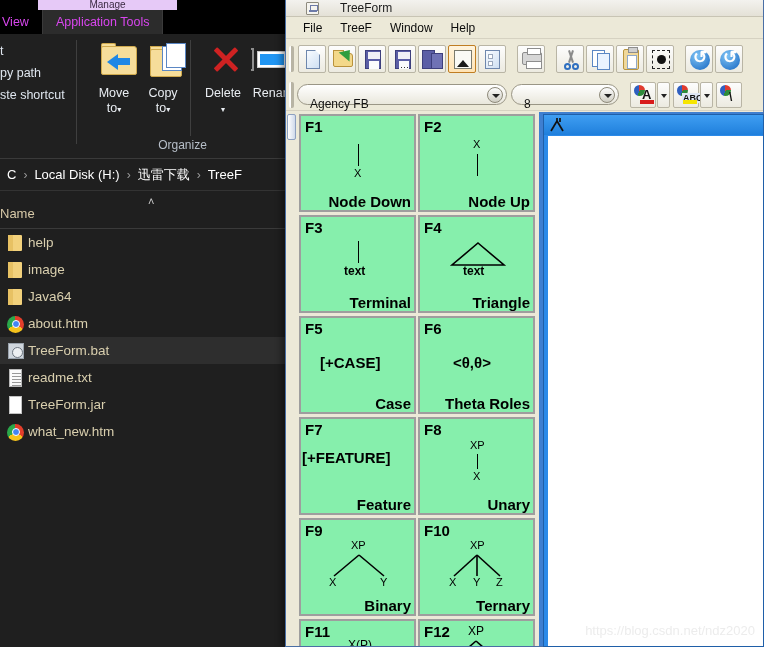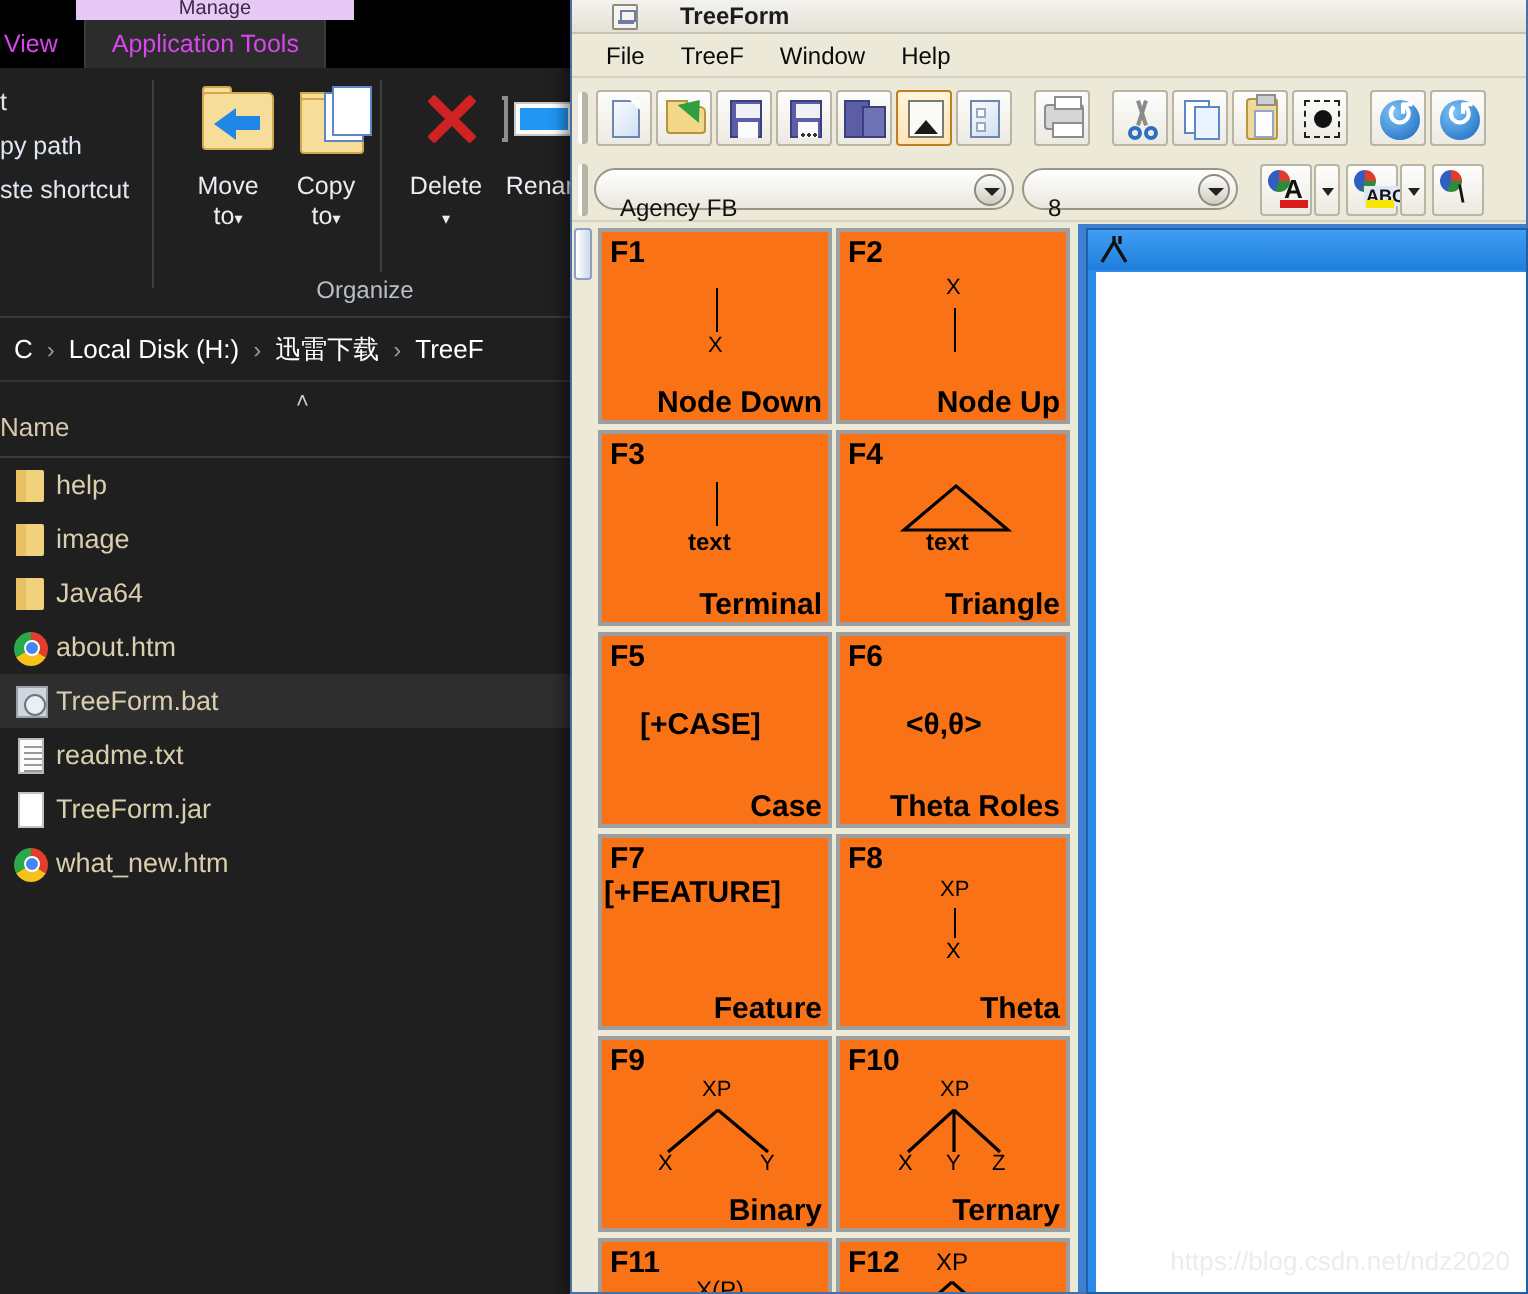--- a/index.html
+++ b/index.html
@@ -150,21 +150,21 @@
     height:17px; background:linear-gradient(#f3f2ee,#e4e1d6);
     display:flex; align-items:center; padding-left:4px; gap:5px;
     border-bottom:1px solid #c8c4b4;
   }
   .tf-title .tficon{
     width:13px;height:13px;background:#f5f4ef;border:1px solid #8e8b7e;
     position:relative;border-radius:1px;
   }
   .tf-title .tficon:after{content:"";position:absolute;left:2px;top:7px;width:8px;height:2px;background:#6e7ba8;}
   .tf-title .tficon:before{content:"";position:absolute;left:3px;top:2px;width:6px;height:4px;border:1px solid #6e7ba8;}
-  .tf-title span { font-size:12px; color:#1c1c1c; font-weight:bold;margin-left:16px;}
+  .tf-title span { font-size:12px; color:#1c1c1c; font-weight:normal;margin-left:16px;}
 
   .tf-menubar {
     height:22px; background:#ece9d8; display:flex; align-items:center;
     padding-left:8px; gap:0px; border-bottom:1px solid #d6d2c2;
   }
   .tf-menu { font-size:12px; color:#0a0a0a; padding:2px 9px; }
 
   .tf-toolbar {
     height:40px; background:#ece9d8; display:flex; align-items:center;
     padding-left:2px; position:relative;
@@ -264,21 +264,21 @@
     position:absolute;left:1px;top:2px;width:9px;height:26px;
     background:linear-gradient(90deg,#ffffff,#cfd9ea);border:1px solid #8da0c0;border-radius:2px;
   }
   .palette {
     width:242px; flex:0 0 242px; background:#ece9d8; padding:2px 2px 0 2px;
     display:flex; flex-wrap:wrap; align-content:flex-start;
     overflow:hidden; position:relative;
   }
   .pcell {
     width:117px; height:98px; margin:0 2px 3px 0;
-    background:#f97316; border:2px solid #9e9e9e;
+    background:#86efac; border:2px solid #9e9e9e;
     position:relative; font-family:"Liberation Sans", sans-serif;
   }
   .pcell .fk {
     position:absolute; left:4px; top:2px;
     font-size:15px; font-weight:bold; color:#000;
   }
   .pcell .pname {
     position:absolute; left:0; right:3px; bottom:0;
     text-align:right; font-size:15px; font-weight:bold; color:#000;
     white-space:nowrap;
@@ -630,33 +630,33 @@
         <span class="fk">F6</span>
         <span class="art">
           <span class="bigtxt" style="left:33px;top:18px;">&lt;θ,θ&gt;</span>
         </span>
         <span class="pname">Theta Roles</span>
       </div>
 
       <div class="pcell">
         <span class="fk">F7</span>
         <span class="art">
-          <span class="bigtxt" style="left:1px;top:1px;">[+FEATURE]</span>
+          <span class="bigtxt" style="left:1px;top:12px;">[+FEATURE]</span>
         </span>
         <span class="pname">Feature</span>
       </div>
 
       <div class="pcell">
         <span class="fk">F8</span>
         <span class="art">
           <span class="lbl" style="left:50px;top:2px;">XP</span>
           <span class="vline" style="left:57px;top:17px;height:15px;"></span>
           <span class="lbl" style="left:53px;top:33px;">X</span>
         </span>
-        <span class="pname">Theta</span>
+        <span class="pname">Unary</span>
       </div>
 
       <div class="pcell">
         <span class="fk">F9</span>
         <span class="art">
           <span class="lbl" style="left:50px;top:1px;">XP</span>
           <svg width="117" height="62" style="position:absolute;left:0;top:0;">
             <line x1="58" y1="17" x2="33" y2="38" stroke="#000" stroke-width="1.6"></line>
             <line x1="58" y1="17" x2="83" y2="38" stroke="#000" stroke-width="1.6"></line>
           </svg>

